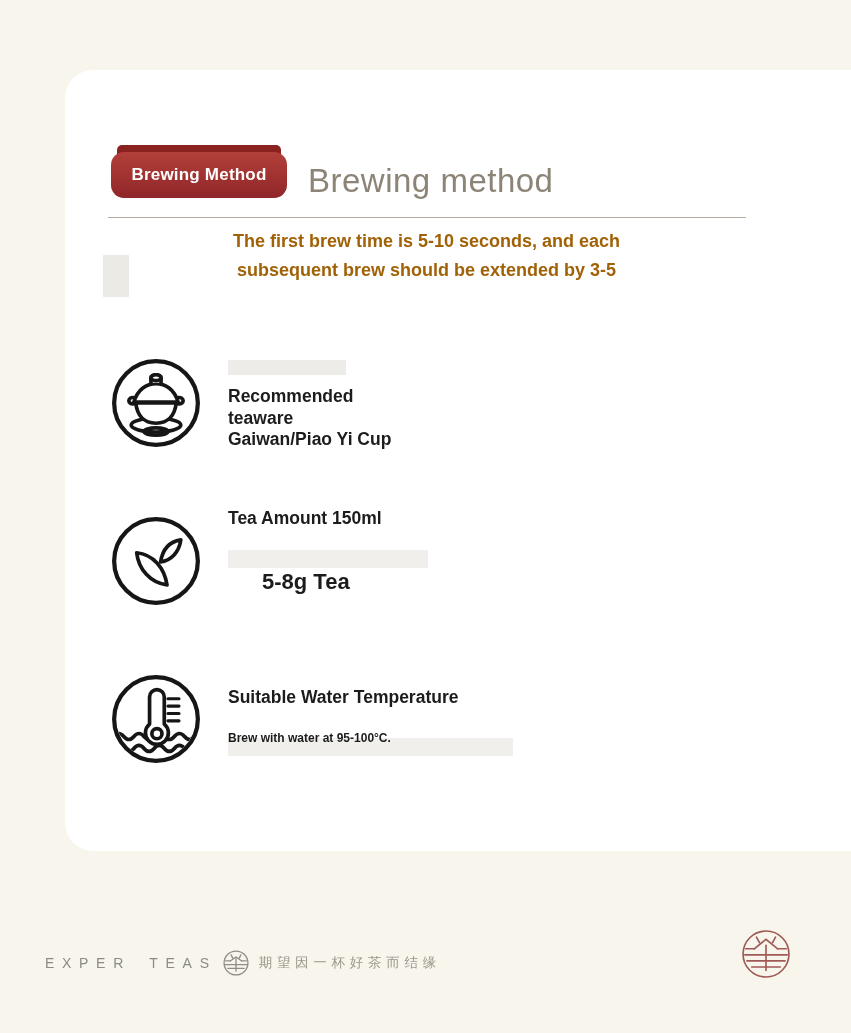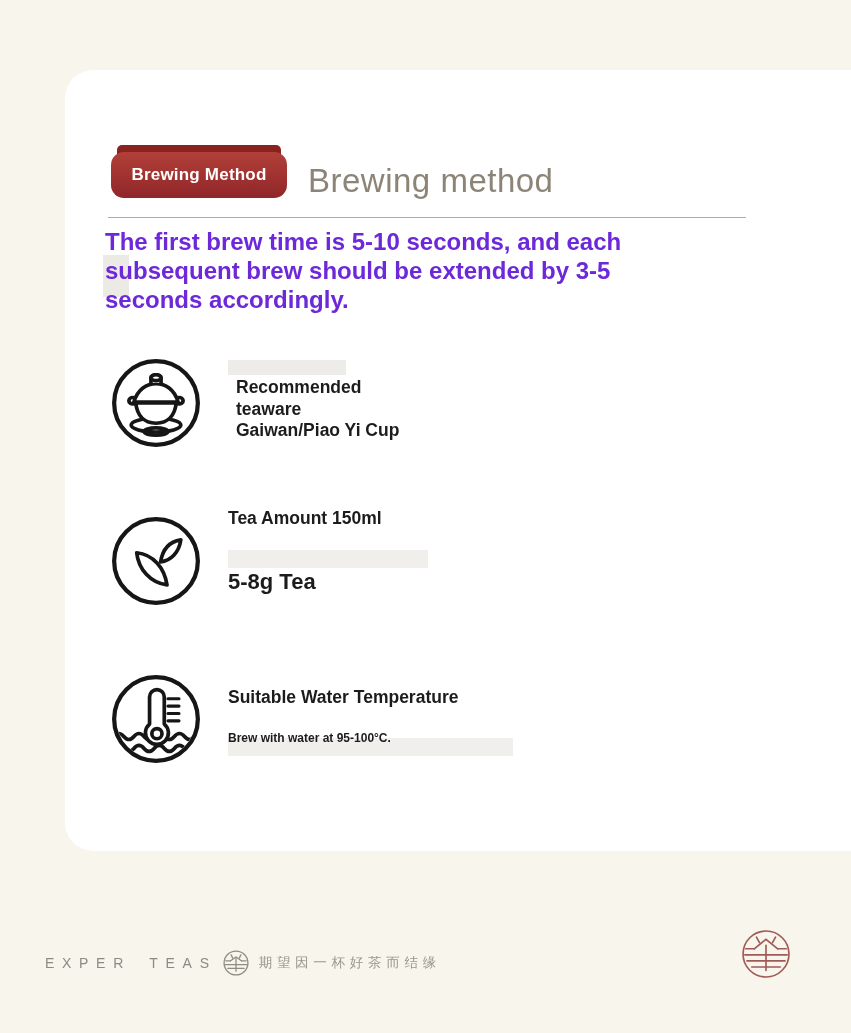--- a/index.html
+++ b/index.html
@@ -30,38 +30,38 @@
     position:absolute; left:243px; top:88px;
     font-size:33px; line-height:46px; color:#8d8478; letter-spacing:.5px;
   }
   .divider {
     position:absolute; left:43px; top:147px; width:638px; height:0;
     border-top:1.5px solid #b3aba0;
   }
   
   .intro {
     position:absolute; left:40px; top:157px; width:643px;
-    color:#6d28d9; font-weight:bold;
-    font-size:24px; line-height:29px;
+    text-align:center; color:#a16207; font-weight:bold;
+    font-size:18px; line-height:29px;
   }
   
   .smudge { position:absolute; background:#edece8; }
   .smudge.s1 { left:163px; top:290px; width:118px; height:15px; }
   .smudge.s2 { left:163px; top:480px; width:200px; height:18px; background:#f0efec; }
   .smudge.s3 { left:163px; top:668px; width:285px; height:18px; background:#f0efec; }
   .smudge.s4 { left:38px;  top:185px; width:26px;  height:42px;  background:#eceae5; }
   
   .step-icon { position:absolute; left:45px; width:92px; height:92px; }
   .icon-teaware { top:287px; }
   .icon-amount  { top:445px; }
   .icon-temp    { top:603px; }
   .step-text { position:absolute; left:163px; color:#1c1c1c; font-weight:bold; }
-  .t-teaware { top:307px; font-size:17.5px; line-height:21.5px;margin-left:8px; }
+  .t-teaware { top:316px; font-size:17.5px; line-height:21.5px; }
   .t-amount-label { top:438px; font-size:17.5px; }
-  .t-amount-value { top:499px; font-size:22px; }
+  .t-amount-value { top:499px; font-size:22px;margin-left:34px; }
   .t-temp-label   { top:617px; font-size:17.5px; }
   .t-temp-value   { top:661px; font-size:12px; }
   
   .footer {
     position:absolute; left:45px; top:948px; height:30px;
     display:flex; align-items:center;justify-content:space-between;
   }
   .brand {
     color:#8b8b85; font-size:14px; letter-spacing:.55em; word-spacing:.5em;
     font-weight:400; white-space:nowrap;
@@ -88,21 +88,20 @@
     <div class="badge-shadow"></div>
     <div class="badge">
       <span>Brewing Method</span>
     </div>
     <div class="page-title">Brewing method</div>
     <div class="divider"></div>
 
     <div class="intro">
       <div>The first brew time is 5-10 seconds, and each</div>
       <div>subsequent brew should be extended by 3-5</div>
-      <div>seconds accordingly.</div>
     </div>
 
     <div class="step-icon icon-teaware">
       <svg viewBox="0 0 100 100" width="92" height="92" fill="none" stroke="#161616" stroke-width="4" stroke-linecap="round" stroke-linejoin="round">
         <circle cx="50" cy="50" r="45.5" stroke-width="4.6"></circle>
         <ellipse cx="50" cy="74" rx="27" ry="7.5"></ellipse>
         <ellipse cx="50" cy="81" rx="13" ry="4"></ellipse>
         <path d="M28 50 C29.5 63 36.5 72 50 72 C63.5 72 70.5 63 72 50 Z" fill="#ffffff"></path>
         <ellipse cx="25" cy="47.5" rx="4.5" ry="3.5"></ellipse>
         <ellipse cx="75" cy="47.5" rx="4.5" ry="3.5"></ellipse>

